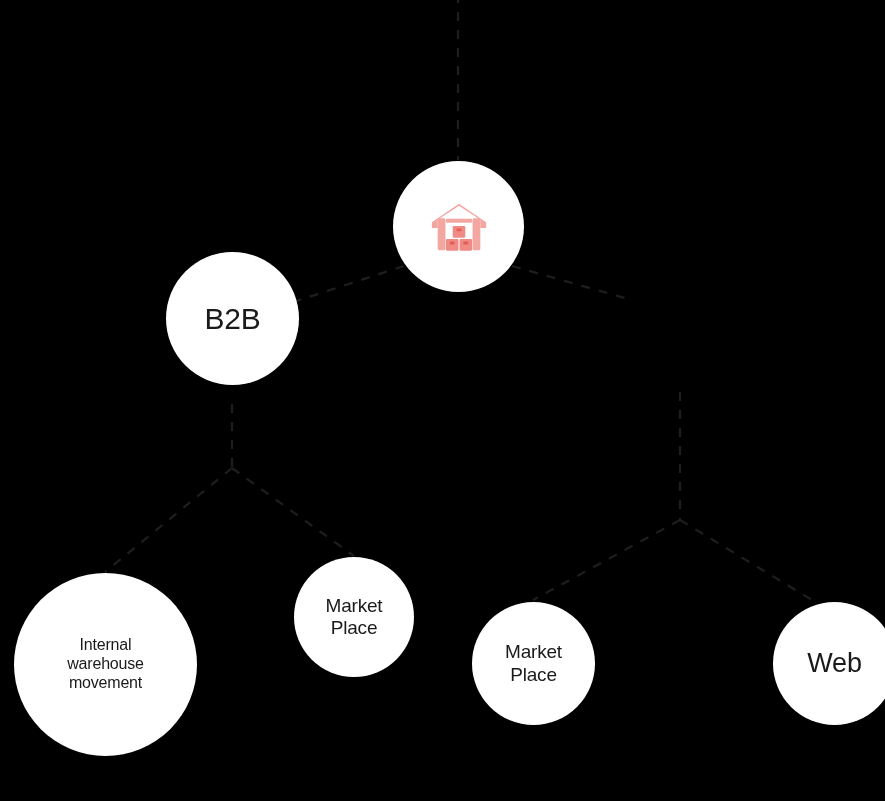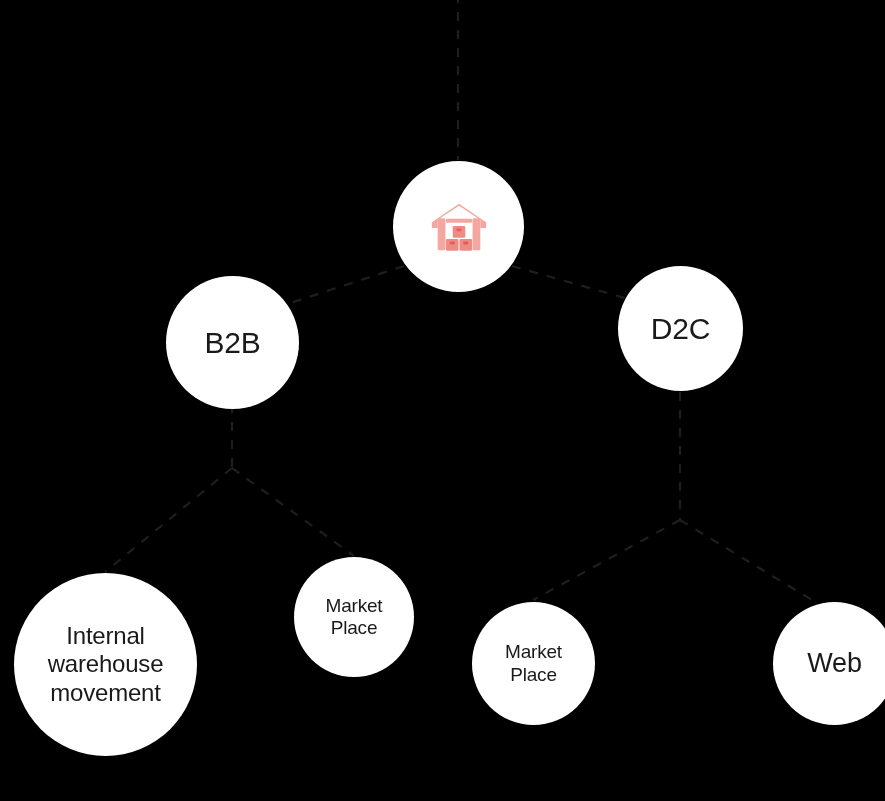--- a/index.html
+++ b/index.html
@@ -53,40 +53,40 @@
     height: 131px;
   }
   #warehouse-icon {
     width: 62px;
     height: 62px;
     display: block;
   }
   
   #node-b2b {
     left: 166px;
-    top: 276px;
+    top: 252px;
     width: 133px;
     height: 133px;
   }
   #node-b2b .node-label { font-size: 30px; }
   #node-d2c {
     left: 618px;
     top: 266px;
     width: 125px;
     height: 125px;
   }
   #node-d2c .node-label { font-size: 30px; }
   
   #node-internal-warehouse-movement {
     left: 14px;
     top: 573px;
     width: 183px;
     height: 183px;
   }
-  #node-internal-warehouse-movement .node-label { font-size: 24px; }
+  #node-internal-warehouse-movement .node-label { font-size: 16px; }
   #node-marketplace-b2b {
     left: 294px;
     top: 557px;
     width: 120px;
     height: 120px;
   }
   #node-marketplace-b2b .node-label { font-size: 19px; }
   #node-marketplace-d2c {
     left: 472px;
     top: 602px;
@@ -133,23 +133,20 @@
       <rect x="22.5" y="47" width="5" height="3" rx="0.8" fill="#e35e57"></rect>
       <rect x="32.5" y="44.5" width="13" height="12" rx="1.2" fill="#ef8b84"></rect>
       <rect x="36.5" y="47" width="5" height="3" rx="0.8" fill="#e35e57"></rect>
     </svg>
   </div>
 
   <div class="node" id="node-b2b">
     <span class="node-label">B2B</span>
   </div>
 
-  <div class="node" id="node-d2c">
-    <span class="node-label">D2C</span>
-  </div>
 
   <div class="node" id="node-internal-warehouse-movement">
     <span class="node-label">Internal
 warehouse
 movement</span>
   </div>
 
   <div class="node" id="node-marketplace-b2b">
     <span class="node-label">Market
 Place</span>

